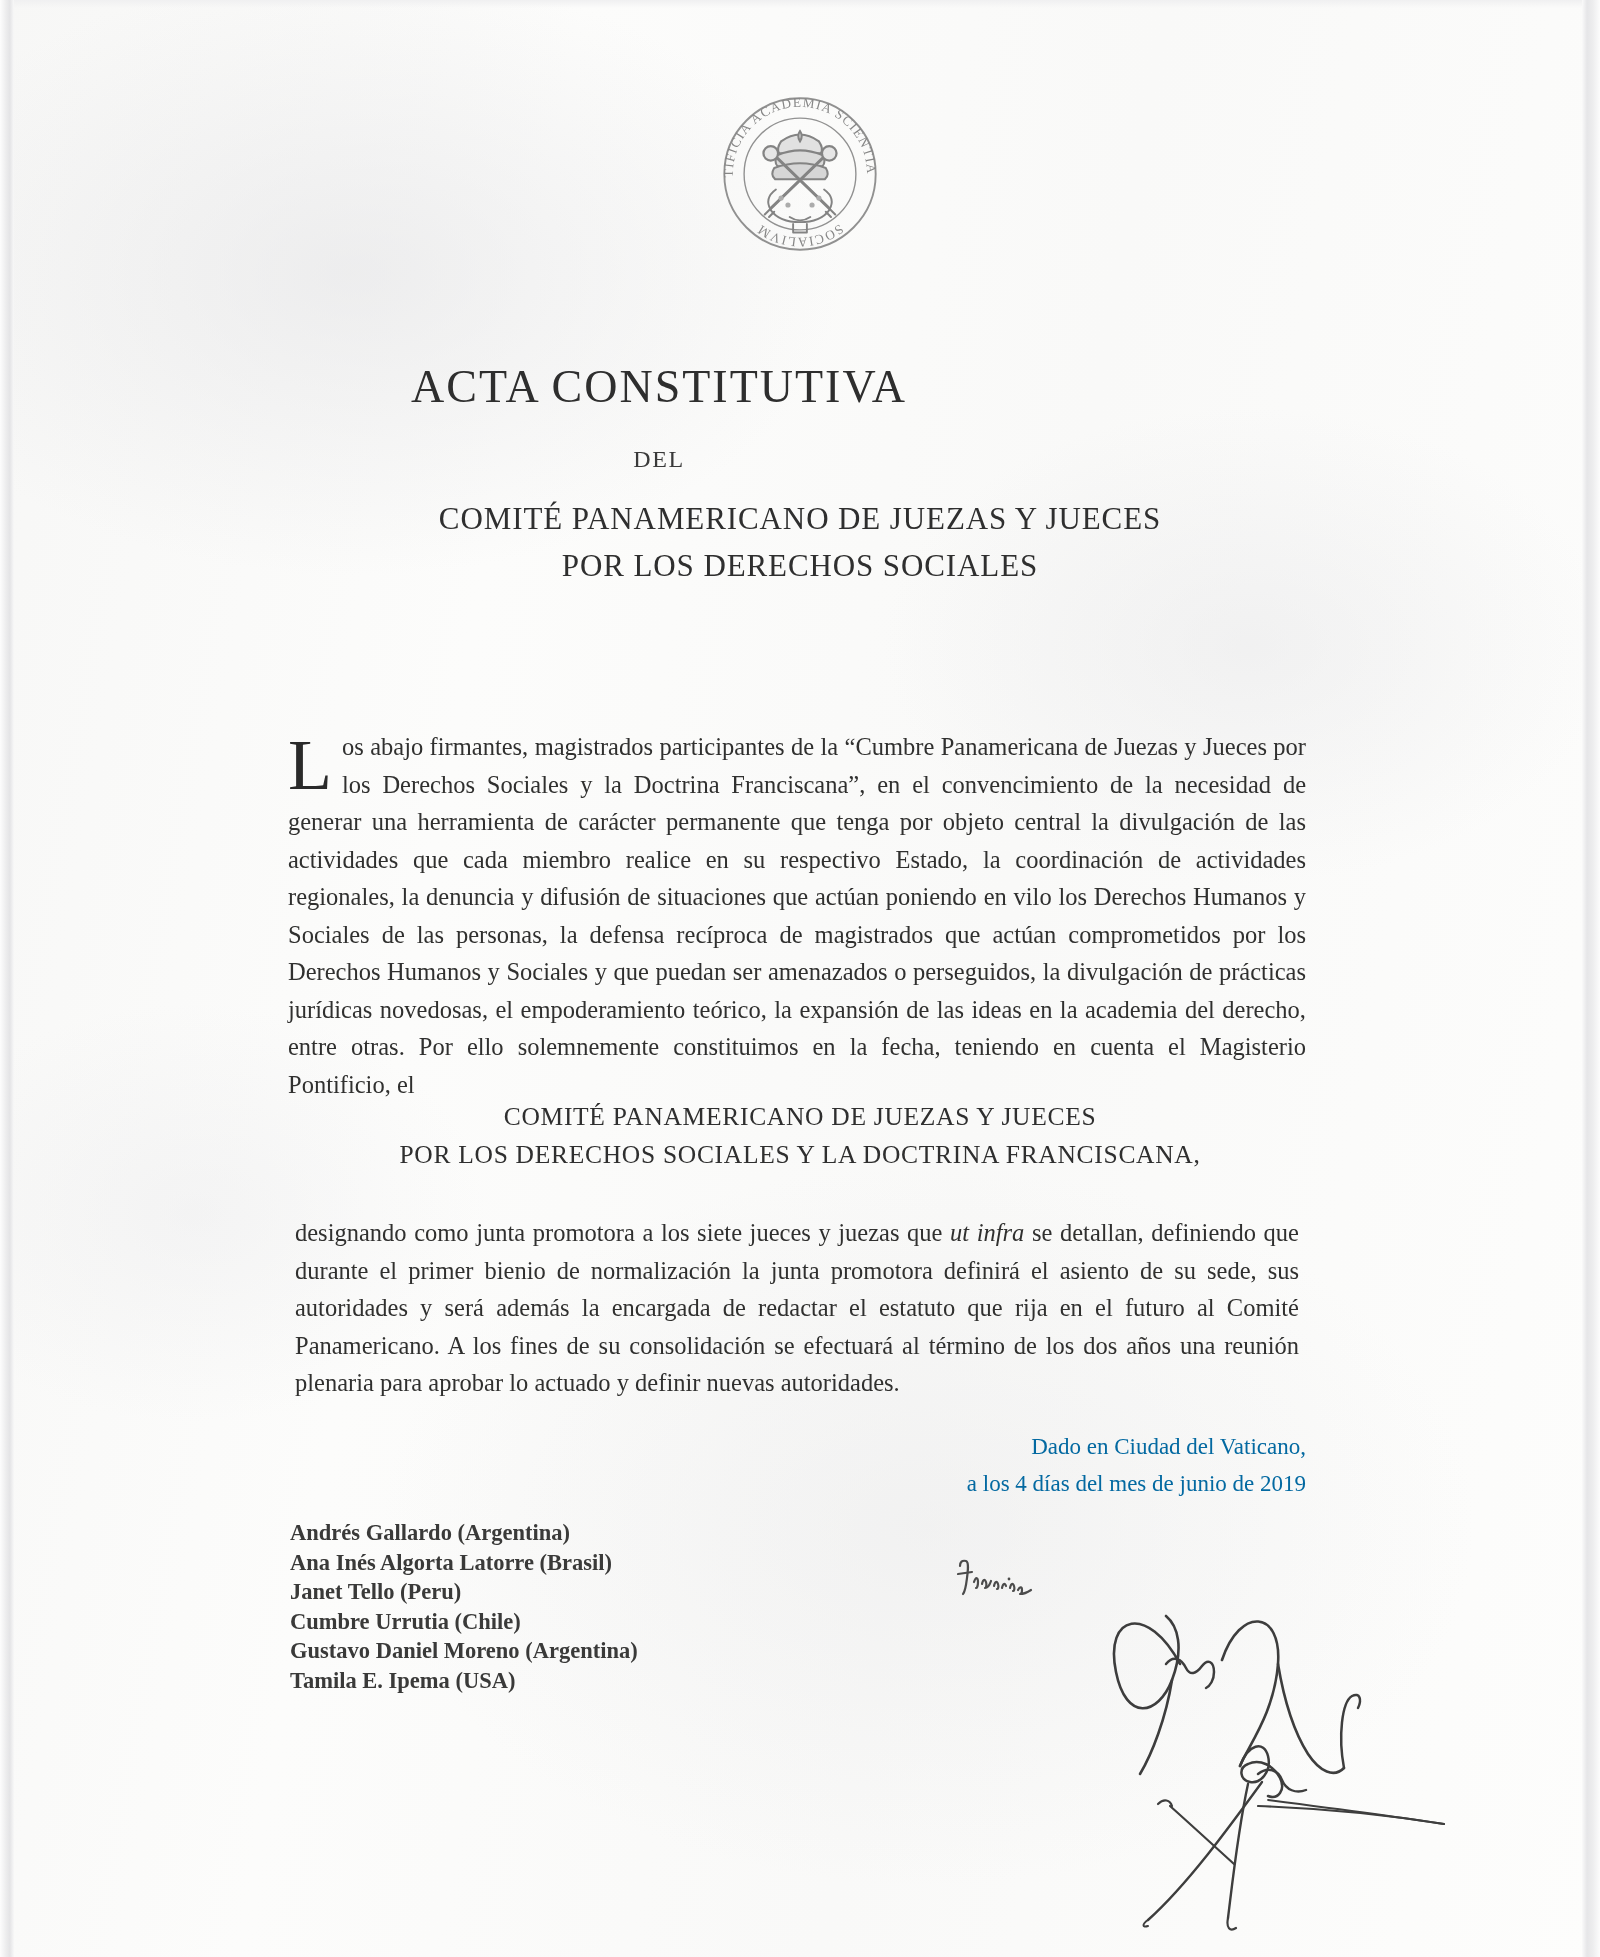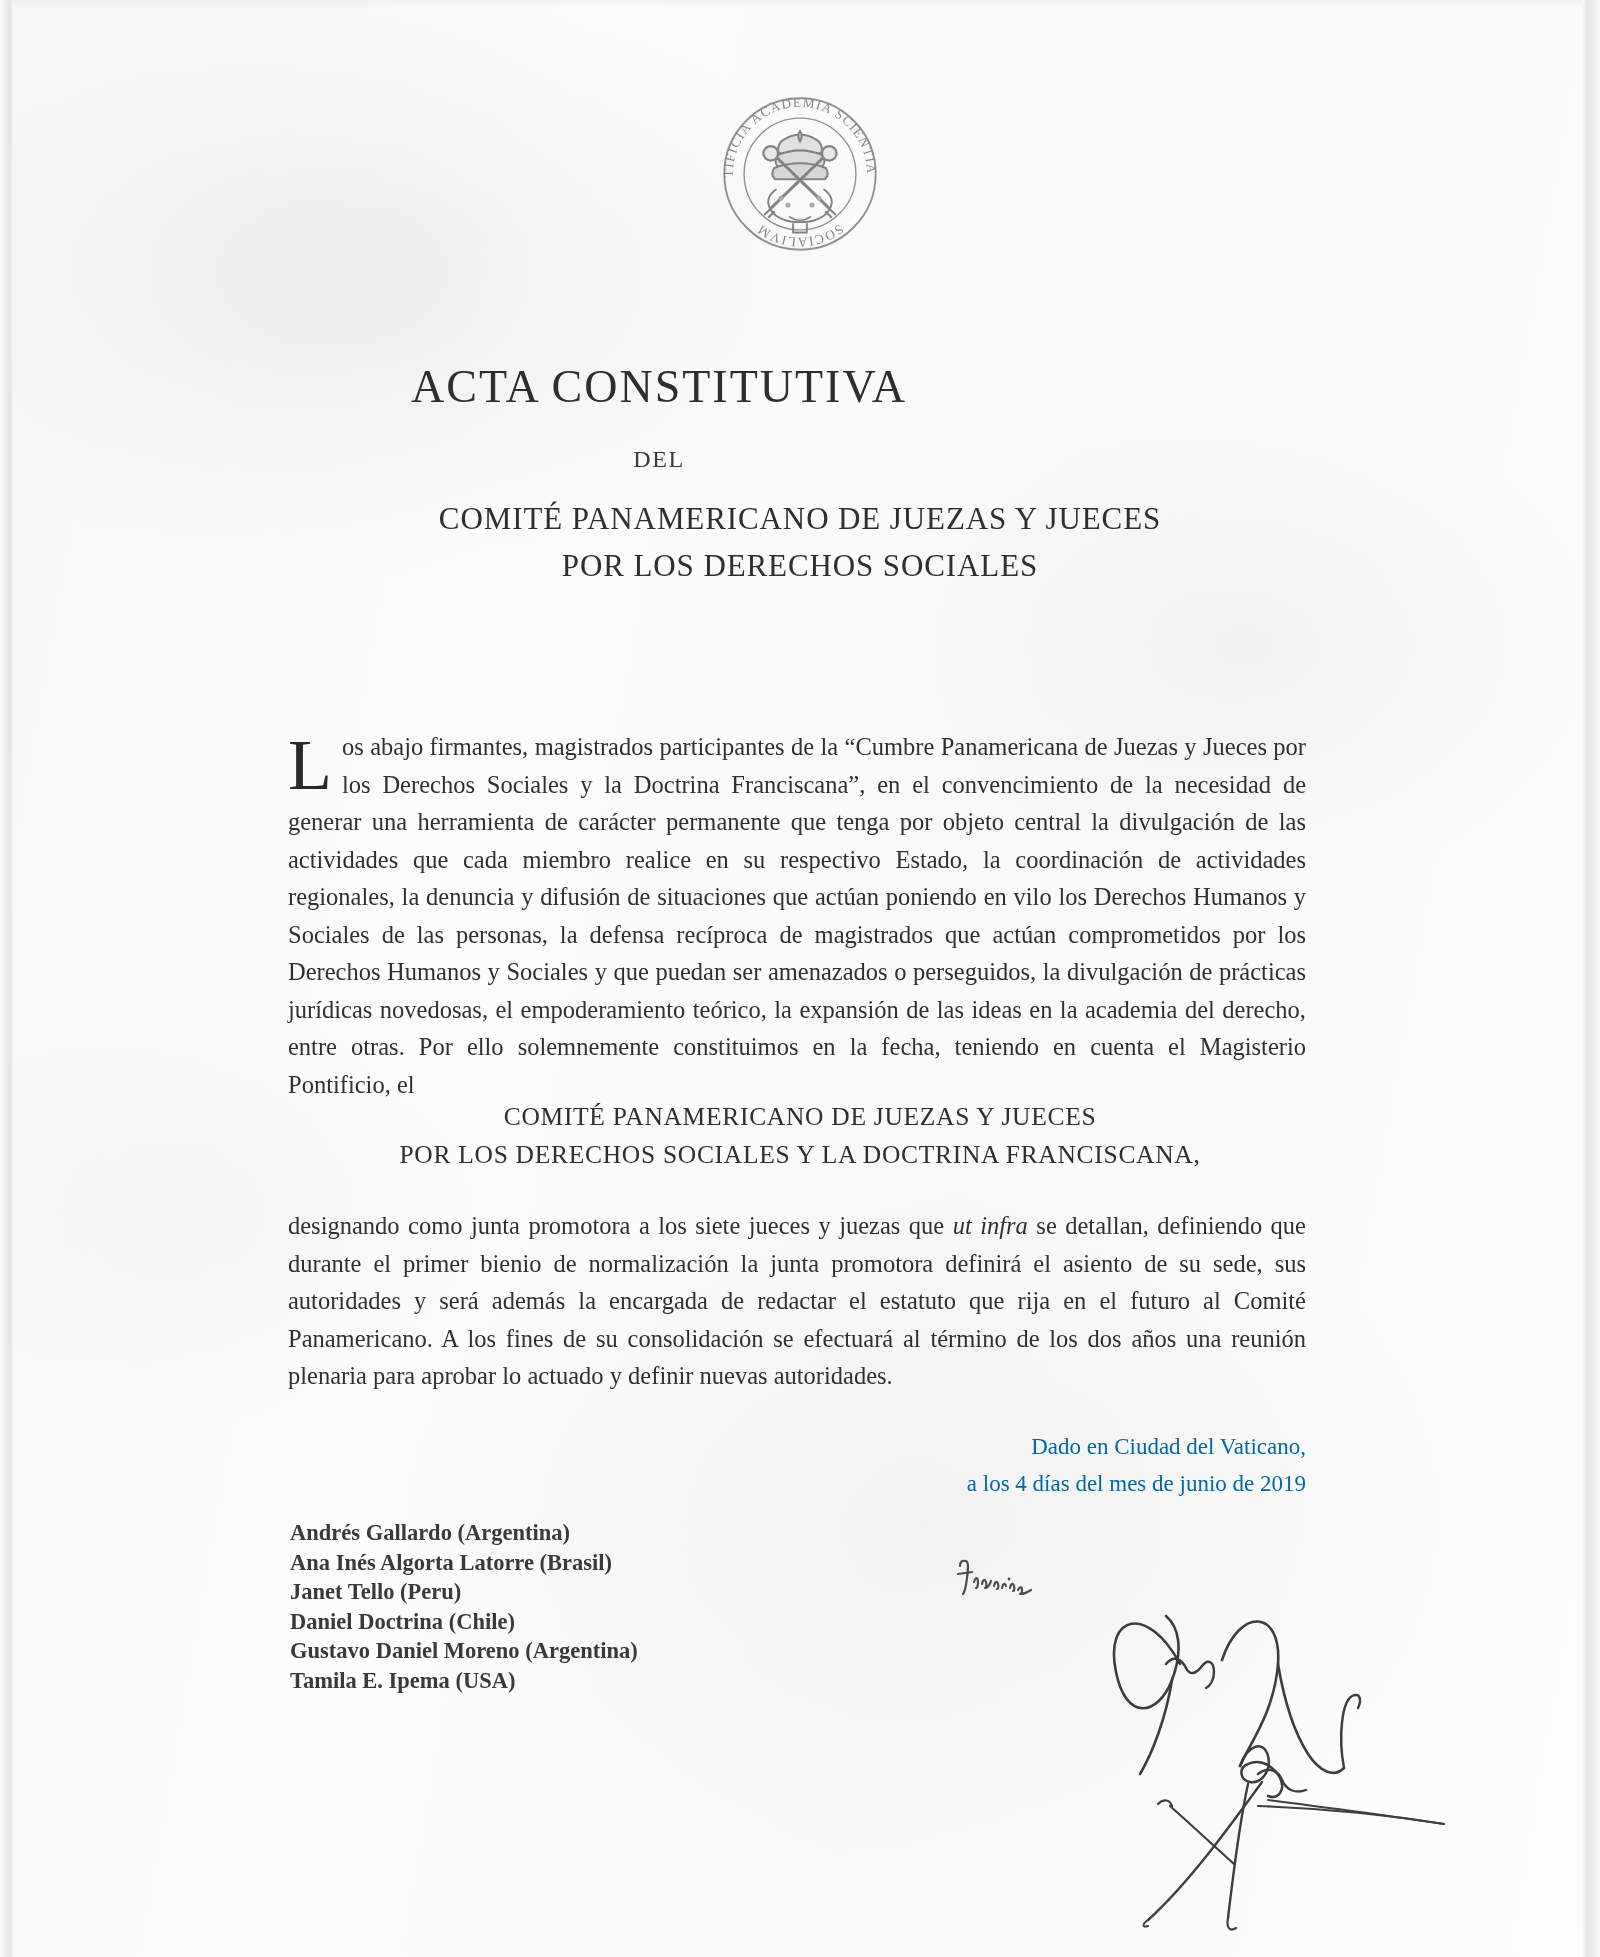--- a/index.html
+++ b/index.html
@@ -161,21 +161,21 @@
   .body-block-2 {
     position: absolute;
     left: 288px;
     top: 1207px;
     width: 1018px;
     font-size: 24.5px;
     line-height: 37.5px;
     text-align: justify;
     color: #30302f;
   }
-  .body-block-2 p { margin: 0; }
+  .body-block-2 p { margin: 7px; }
   .ital { font-style: italic; }
 
   
   .dateline {
     position: absolute;
     left: 706px;
     top: 1428px;
     width: 600px;
     text-align: right;
     font-size: 23px;
@@ -299,21 +299,21 @@
 
     <div class="dateline">
       <div>Dado en Ciudad del Vaticano,</div>
       <div>a los 4 días del mes de junio de 2019</div>
     </div>
 
     <div class="signatories">
       <div class="sig-name">Andrés Gallardo (Argentina)</div>
       <div class="sig-name">Ana Inés Algorta Latorre (Brasil)</div>
       <div class="sig-name">Janet Tello (Peru)</div>
-      <div class="sig-name">Daniel Doctrina (Chile)</div>
+      <div class="sig-name">Cumbre Urrutia (Chile)</div>
       <div class="sig-name">Gustavo Daniel Moreno (Argentina)</div>
       <div class="sig-name">Tamila E. Ipema (USA)</div>
     </div>
 
     <svg class="hand-franciscus" viewBox="0 0 150 60">
       <g fill="none" stroke="#3a3a3a" stroke-width="2.2" stroke-linecap="round" stroke-linejoin="round">
         <path d="M8,18 C8,14 10,12 14,13 C17,14 16,22 15,30 C14,38 13,44 11,46"></path>
         <path d="M6,26 L20,24"></path>
         <path d="M22,34 C24,28 26,30 26,34 C26,38 25,40 24,40"></path>
         <path d="M30,36 C31,31 33,31 34,34 C35,37 34,40 33,40 C36,40 38,36 39,33"></path>

